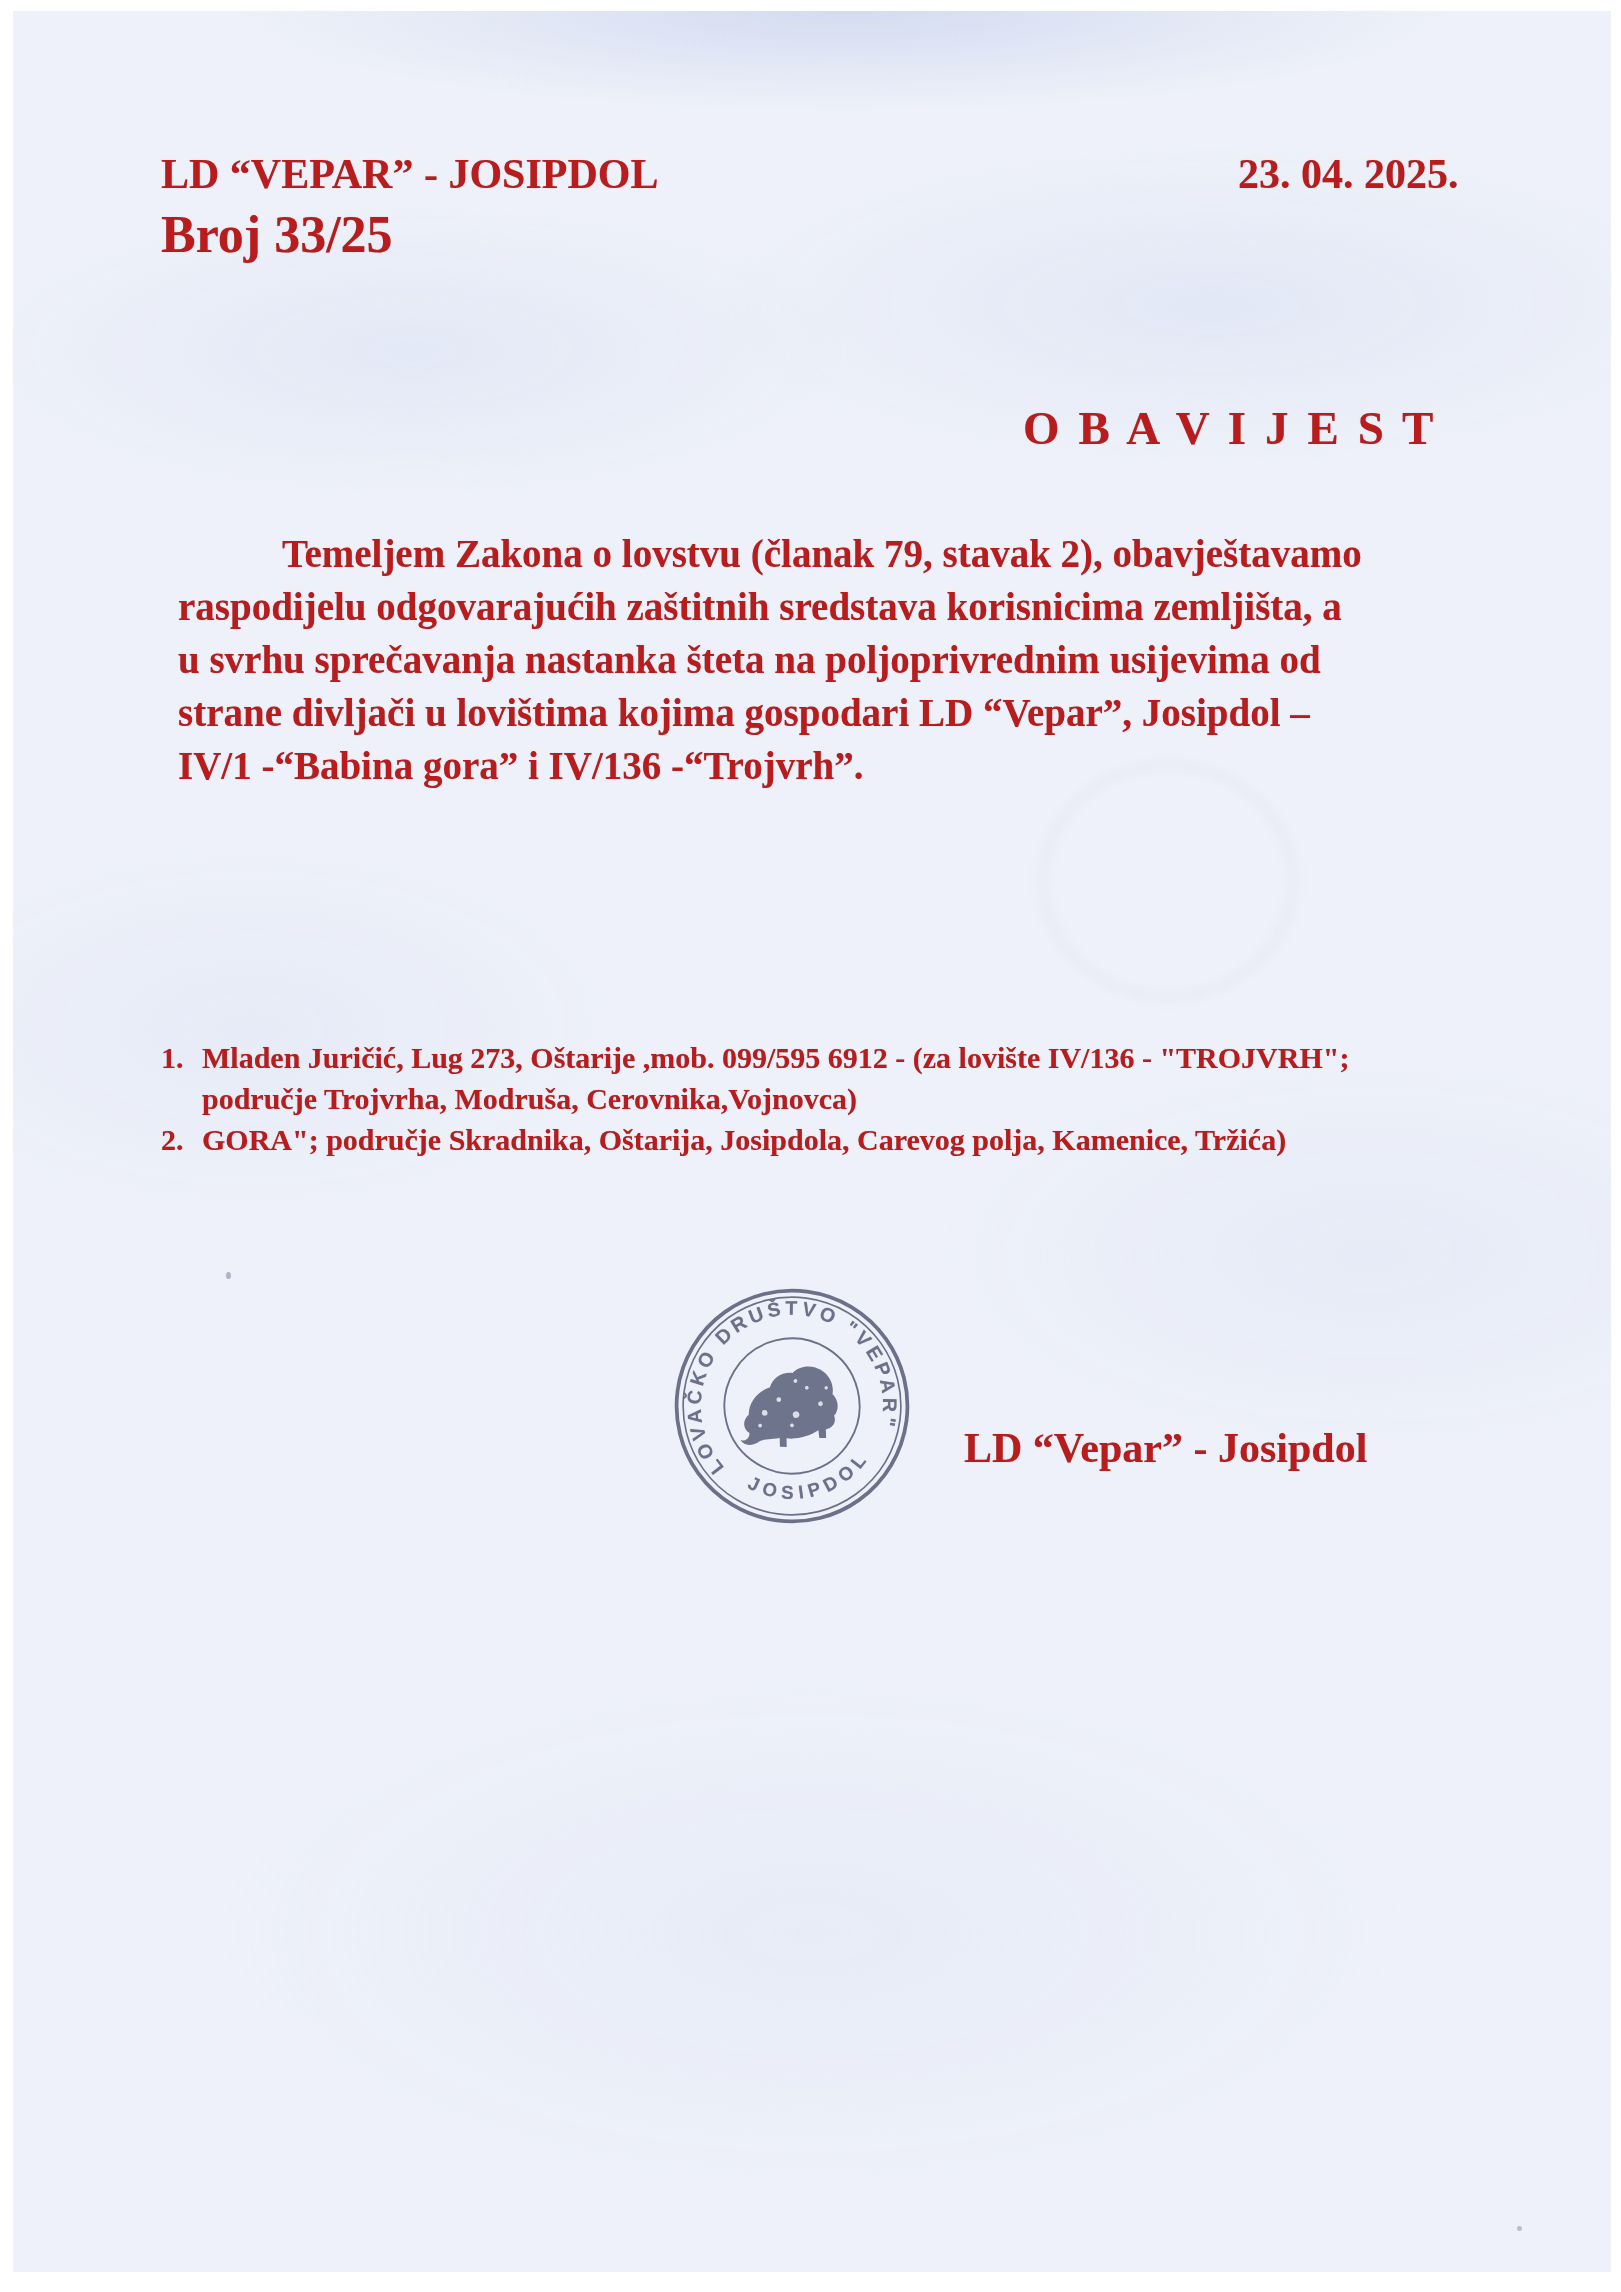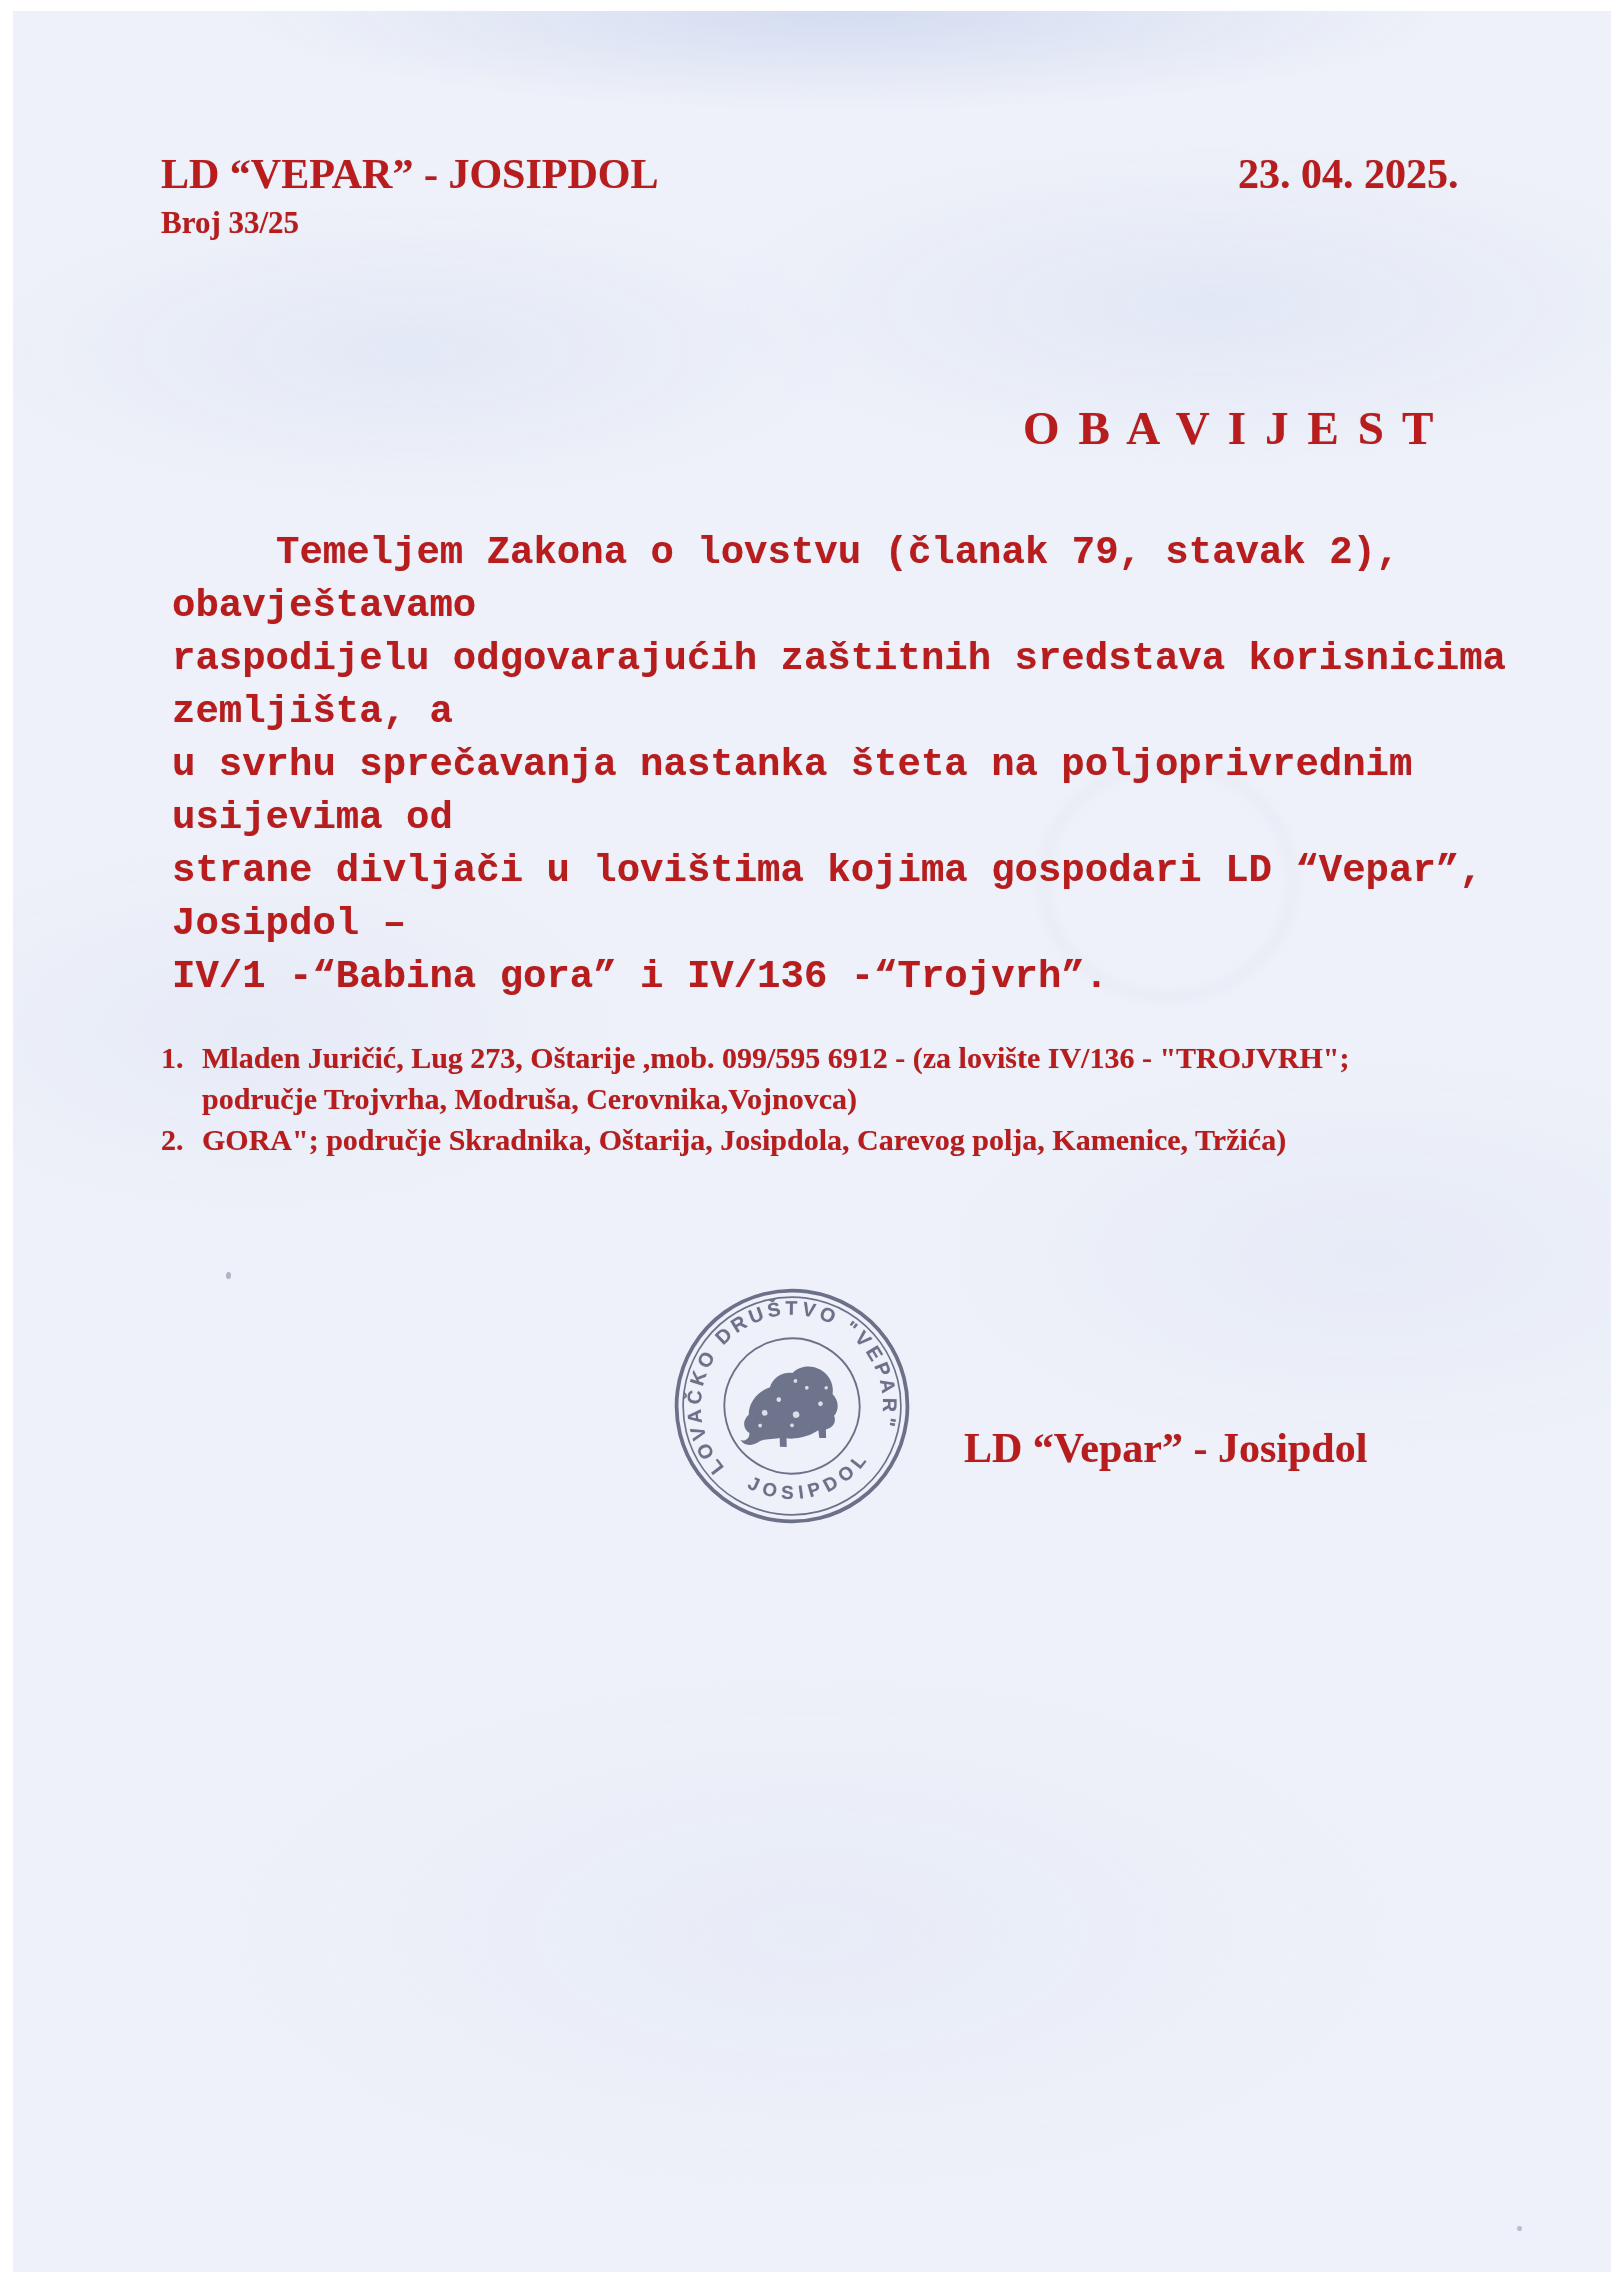--- a/index.html
+++ b/index.html
@@ -23,25 +23,25 @@
       linear-gradient(#eef1f9, #eef1f9);
   }
   .content{
     position:absolute;inset:0;
     color:#b91c1c;font-weight:bold;
     text-shadow:0 0 0.9px rgba(43,38,48,.35);
     filter:blur(0.3px);
   }
   .abs{position:absolute;}
   .org{left:161px;top:150px;font-size:42px;white-space:nowrap;}
-  .num{left:161px;top:205px;font-size:31px;white-space:nowrap;}
+  .num{left:161px;top:205px;font-size:52px;white-space:nowrap;}
   .date{left:1238px;top:150px;font-size:42px;white-space:nowrap;}
   .title{left:85px;top:401px;width:1352px;text-align:right;font-size:47px;letter-spacing:3.6px;white-space:nowrap;}
   .para{font-size:39px;line-height:53px;}
-  .p1{left:172px;top:527px;width:1370px;font-family:Liberation Mono, monospace;}
+  .p1{left:178px;top:527px;width:1370px;}
   .p2{left:161px;top:896px;width:1370px;}
   .indent{text-indent:104px;}
   .contacts{left:161px;top:1037px;width:1384px;font-size:30px;line-height:41px;}
   .contact{display:flex;}
   .cnum{width:41px;flex:none;}
   .clines{flex:1;}
   .stamp-wrap{
     left:670px;top:1284px;width:244px;height:244px;
     transform:rotate(-14deg);
     opacity:.85;

